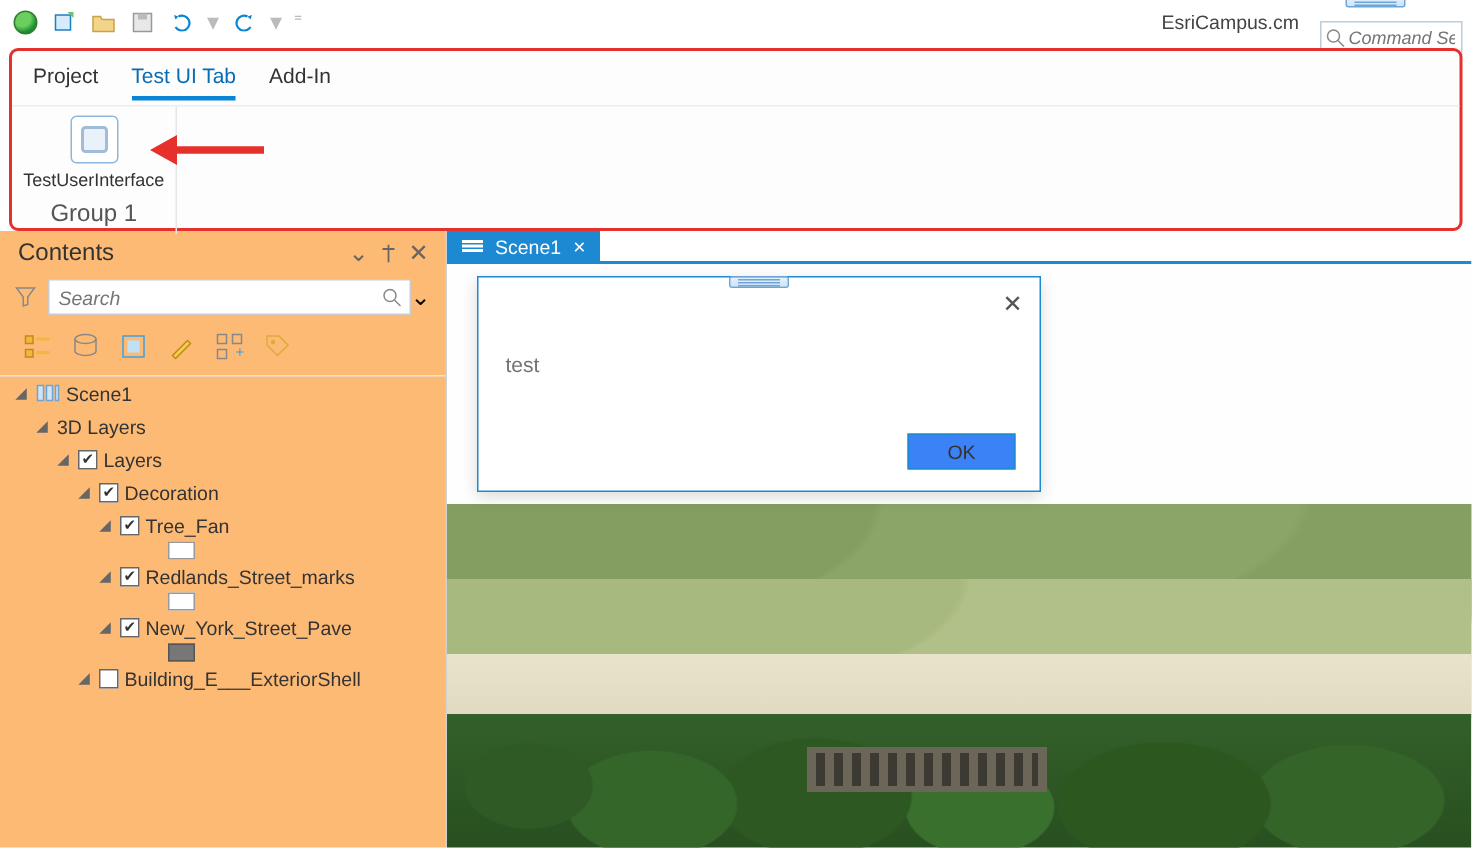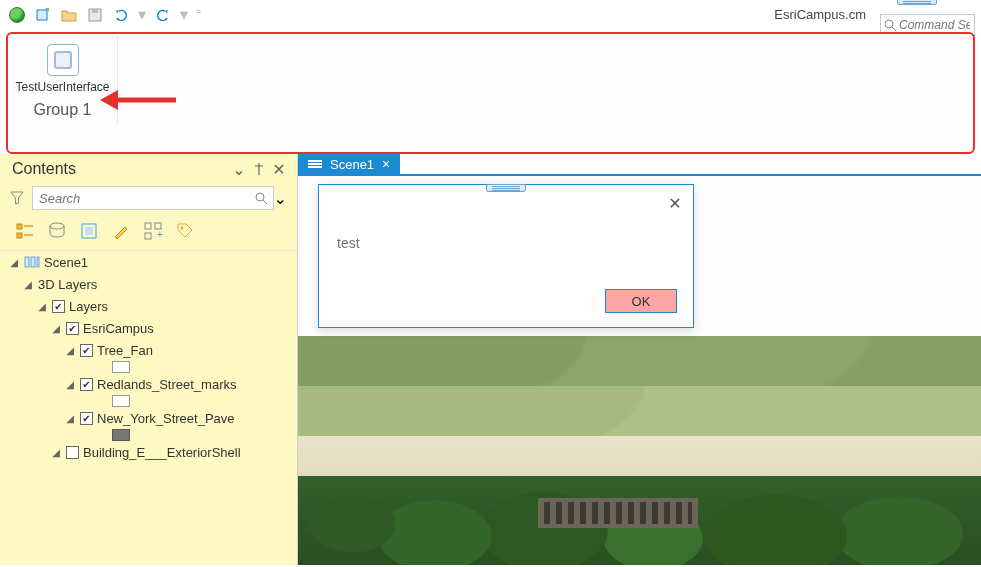--- a/index.html
+++ b/index.html
@@ -27,21 +27,21 @@
   .ribbon-body { display:flex; height: 86px; border-top: 1px solid #eee; margin-top:3px; }
   .ribbon-group { width: 110px; border-right:1px solid #e6e6e6; text-align:center; padding-top:6px; position:relative; }
   .ribbon-btn { width: 32px; height: 32px; margin: 0 auto; border:1px solid #8fb6db; border-radius:4px; background:#fff; display:flex; align-items:center; justify-content:center; cursor:pointer; }
   .ribbon-btn .sq { width:18px; height:18px; border:2px solid #a0bcd8; border-radius:3px; background:#e9f2fb; }
   .ribbon-label { font-size: 12px; margin-top:4px; color:#333; }
   .group-label { font-size: 16px; color:#555; position:absolute; bottom:4px; left:0; right:0; }
   .arrow { position:absolute; left: 90px; top: 54px; pointer-events:none; }
 
   
   .main-row { display:flex; height: calc(567px - 30px - 126px); }
-  .contents-panel { width: 298px; border-right:1px solid #d0d0d0; display:flex; flex-direction:column; background:#fef9c3; }
+  .contents-panel { width: 298px; border-right:1px solid #d0d0d0; display:flex; flex-direction:column; background:#fdba74; }
   .panel-hdr { display:flex; align-items:center; padding: 6px 10px 4px 12px; font-size:16px; color:#333; }
   .panel-hdr .sp { flex:1; }
   .panel-hdr .hicon { width:16px; height:16px; color:#666; cursor:pointer; margin-left:4px; display:flex; align-items:center; justify-content:center; }
   .search-row { display:flex; align-items:center; padding: 4px 10px 6px 10px; gap:6px; }
   .funnel { width:16px; color:#888; cursor:pointer; }
   .search-row input { flex:1; height:24px; border:1px solid #ccc; font-size:13px; font-style:italic; color:#888; padding:0 24px 0 6px; }
   .search-row .mag { margin-left:-26px; color:#777; cursor:pointer; }
   .toolbar { display:flex; gap:10px; padding: 4px 10px 8px 14px; border-bottom:1px solid #e6e6e6; align-items:center; }
   .toolbar .ticon { width:22px; height:22px; display:flex; align-items:center; justify-content:center; cursor:pointer; }
   .section-title { font-weight:600; font-size:14px; padding: 8px 0 6px 18px; color:#333; }
@@ -87,21 +87,21 @@
       linear-gradient(#33602a,#24491c);
   }
   .bldg { position:absolute; left:240px; top:322px; width:160px; height:30px; background:#6b6657; }
   .bldg::before { content:""; position:absolute; inset:4px 6px; background:repeating-linear-gradient(90deg,#3c3a33 0 6px,#6b6657 6px 12px); }
 
   
   .dialog { position:absolute; left:20px; top:30px; width:376px; height:144px; background:#fff; border:1px solid #1c89d2; box-shadow: 0 3px 10px rgba(0,0,0,.15); }
   .dialog .grip-bars { position:absolute; left:50%; top:-1px; transform:translateX(-50%); }
   .dialog .close { position:absolute; right:8px; top:8px; width:20px; height:20px; font-size:16px; color:#555; display:flex; align-items:center; justify-content:center; cursor:pointer; }
   .dialog .msg { position:absolute; left:18px; top:50px; font-size:14px; color:#737373; }
-  .dialog .ok { position:absolute; right:16px; bottom:14px; width:72px; height:24px; border:1px solid #1c89d2; background:#fca5a5; color:#333; font-size:13px; display:flex; align-items:center; justify-content:center; cursor:pointer;margin-left:12px; }
+  .dialog .ok { position:absolute; right:16px; bottom:14px; width:72px; height:24px; border:1px solid #1c89d2; background:#3b82f6; color:#333; font-size:13px; display:flex; align-items:center; justify-content:center; cursor:pointer;margin-left:12px; }
 
   svg { display:block; }
 </style>
 </head>
 <body>
 
 <div class="qat">
   <div class="icon-btn">
       <div class="globe"></div>
     </div>
@@ -145,20 +145,25 @@
   <div class="search">
     <svg width="14" height="14" viewBox="0 0 14 14">
         <circle cx="6" cy="6" r="4" fill="none" stroke="#888"></circle>
         <line x1="9" y1="9" x2="13" y2="13" stroke="#888"></line>
       </svg>
     <input placeholder="Command Se" style="">
   </div>
 </div>
 
 <div class="ribbon-wrap">
+  <div class="tabs">
+    <div class="tab">Project</div>
+    <div class="tab active">Test UI Tab</div>
+    <div class="tab">Add-In</div>
+  </div>
   <div class="ribbon-body">
     <div class="ribbon-group">
       <div class="ribbon-btn">
           <div class="sq"></div>
         </div>
       <div class="ribbon-label">TestUserInterface</div>
       <div class="group-label">Group 1</div>
     </div>
   </div>
   <svg class="arrow" width="80" height="24" viewBox="0 0 80 24">
@@ -252,21 +257,21 @@
           <span>3D Layers</span>
         </div>
       <div class="node" style="padding-left:28px">
           <span class="exp">◢</span>
           <span class="chk">✔</span>
           <span>Layers</span>
         </div>
       <div class="node" style="padding-left:42px">
           <span class="exp">◢</span>
           <span class="chk">✔</span>
-          <span>EsriCampus</span>
+          <span>Decoration</span>
         </div>
       <div class="node" style="padding-left:56px">
           <span class="exp">◢</span>
           <span class="chk">✔</span>
           <span>Tree_Fan</span>
         </div>
       <div style="padding-left:70px">
           <div class="swatch white"></div>
         </div>
       <div class="node" style="padding-left:56px">

